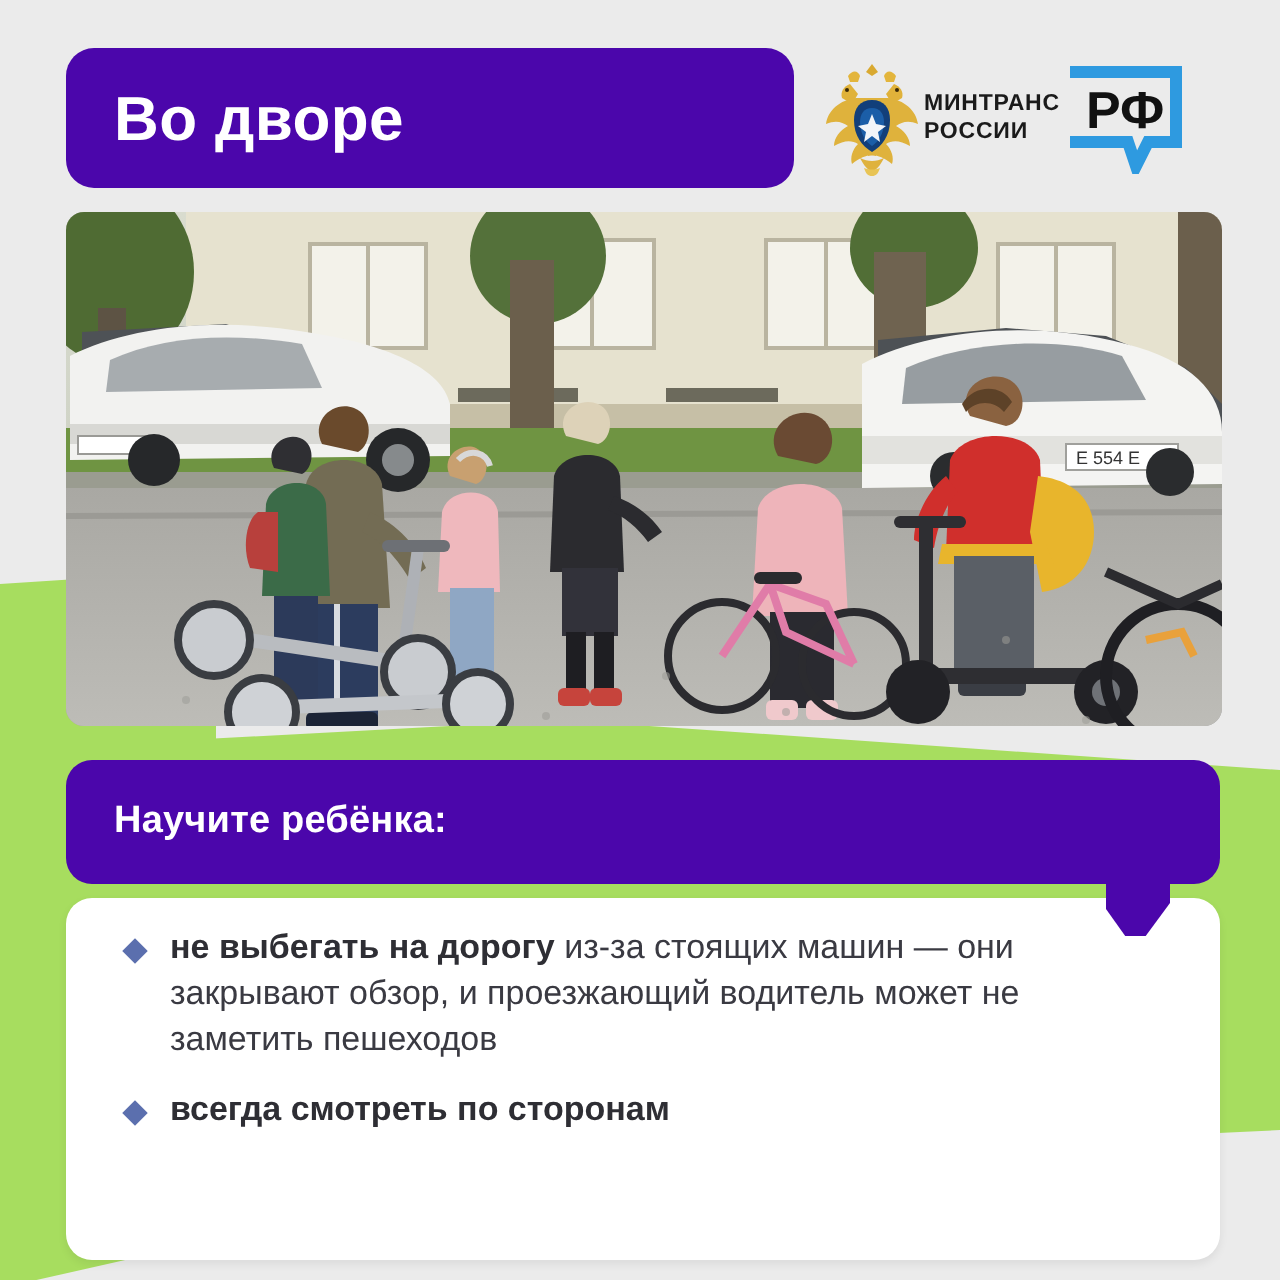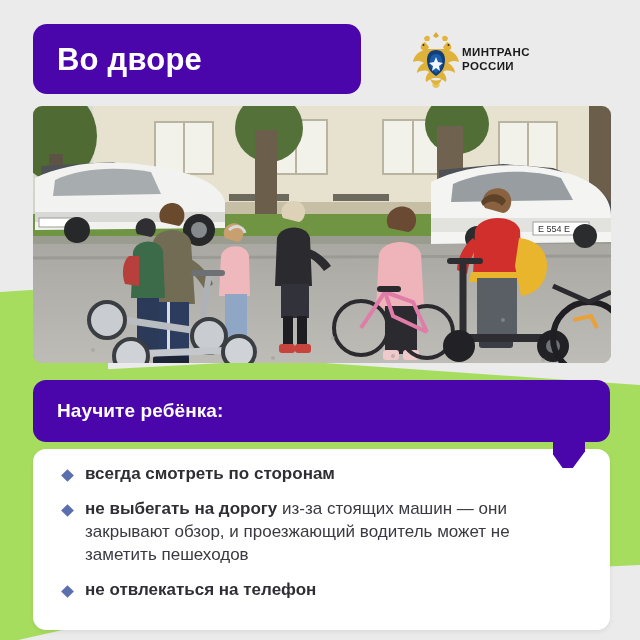--- a/index.html
+++ b/index.html
@@ -41,21 +41,21 @@
     background: #a7dd5f;
     clip-path: polygon(0% 6%, 44% 0%, 100% 10%, 100% 82%, 0% 94%);
     z-index: 1;
   }
 
   
   .title-bar {
     position: absolute;
     left: 33px;
     top: 24px;
-    width: 328px;
+    width: 364px;
     height: 70px;
     background: #4b06ab;
     border-radius: 14px;
     z-index: 5;
     display: flex;
     align-items: center;
   }
   .title-text {
     color: #ffffff;
     font-size: 31px;
@@ -224,20 +224,26 @@
           <path d="M22 55 c1 3 2 4 4 4 2 0 3-1 4-4 -3 1 -5 1 -8 0z" fill="#e8c455"></path>
         </g>
       </svg>
     </span>
 
     <span class="ministry-text">
       <span>МИНТРАНС</span><br>
       <span>РОССИИ</span>
     </span>
 
+    <span class="rf-mark">
+      <svg viewBox="0 0 58 56" xmlns="http://www.w3.org/2000/svg">
+        <path d="M4 5 L54 5 L54 40 L40 40 L34 52 L30 40 L4 40" fill="none" stroke="#2e9ae0" stroke-width="6" stroke-linecap="square" stroke-linejoin="miter"></path>
+        <text x="9" y="33" font-family="Liberation Sans, sans-serif" font-size="26" font-weight="bold" fill="#111111">РФ</text>
+      </svg>
+    </span>
   </div>
 
   <div class="photo">
     <svg viewBox="0 0 578 257" preserveAspectRatio="xMidYMid slice" xmlns="http://www.w3.org/2000/svg">
       <defs>
         <linearGradient id="skyg" x1="0" y1="0" x2="0" y2="1">
           <stop offset="0" stop-color="#d9dccf"></stop>
           <stop offset="1" stop-color="#cfd3c6"></stop>
         </linearGradient>
         <linearGradient id="roadg" x1="0" y1="0" x2="0" y2="1">
@@ -406,26 +412,22 @@
 
   <div class="banner">
     <span class="banner-text">Научите ребёнка:</span>
   </div>
   <div class="banner-tail"></div>
 
   <div class="card">
     <ul class="bullet-list">
       <li class="bullet-item">
         <span class="diamond"></span>
-        <span class="bullet-text"><span class="b">всегда смотреть по сторонам</span><span class="n"></span></span>
-      </li>
-      <li class="bullet-item">
-        <span class="diamond"></span>
         <span class="bullet-text"><span class="b">не выбегать на дорогу</span><span class="n"> из-за стоящих машин — они закрывают обзор, и проезжающий водитель может не заметить пешеходов</span></span>
       </li>
       <li class="bullet-item">
         <span class="diamond"></span>
-        <span class="bullet-text"><span class="b">не отвлекаться на телефон</span><span class="n"></span></span>
+        <span class="bullet-text"><span class="b">всегда смотреть по сторонам</span><span class="n"></span></span>
       </li>
     </ul>
   </div>
 
 </div>
 
 </body></html>

